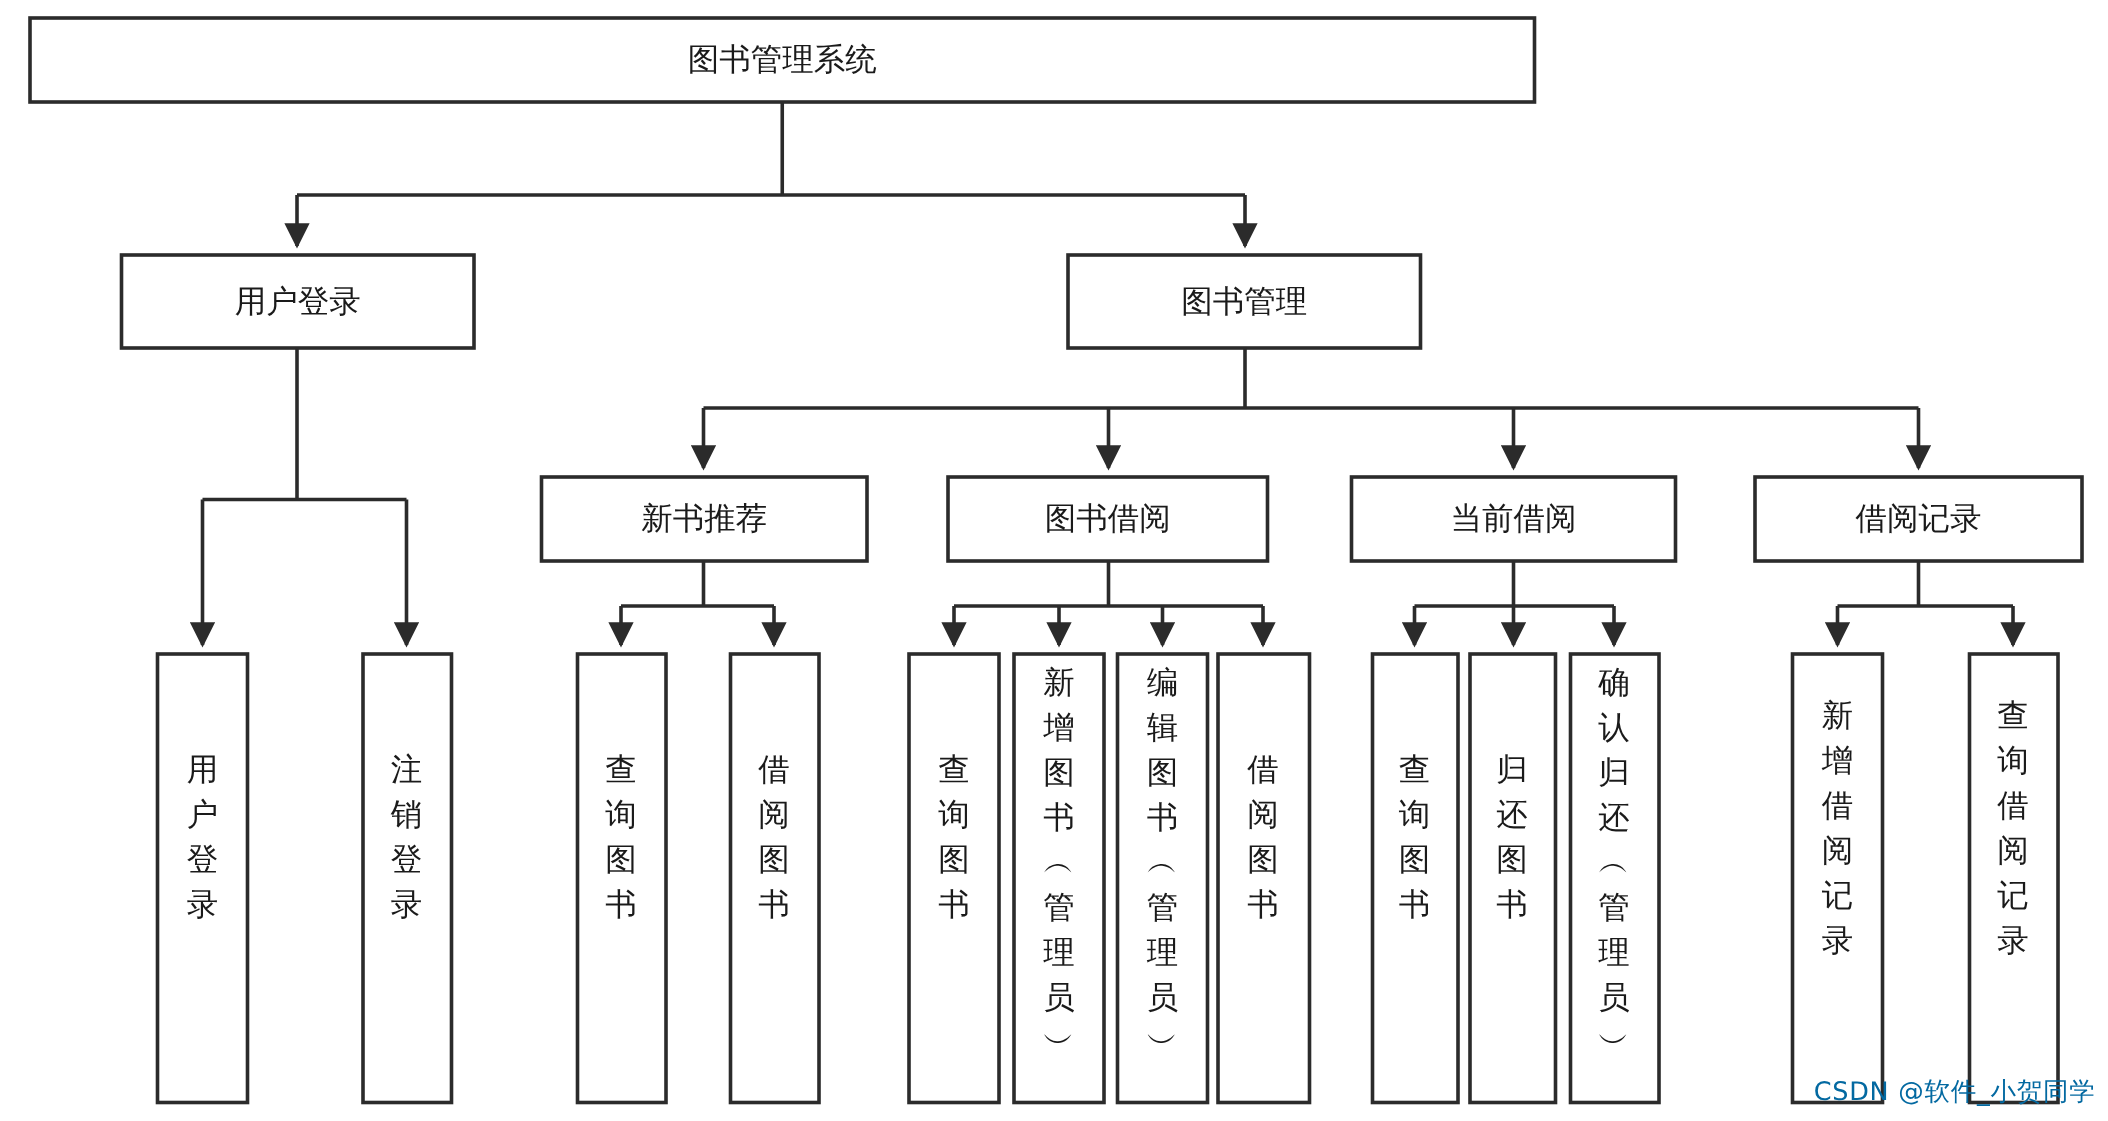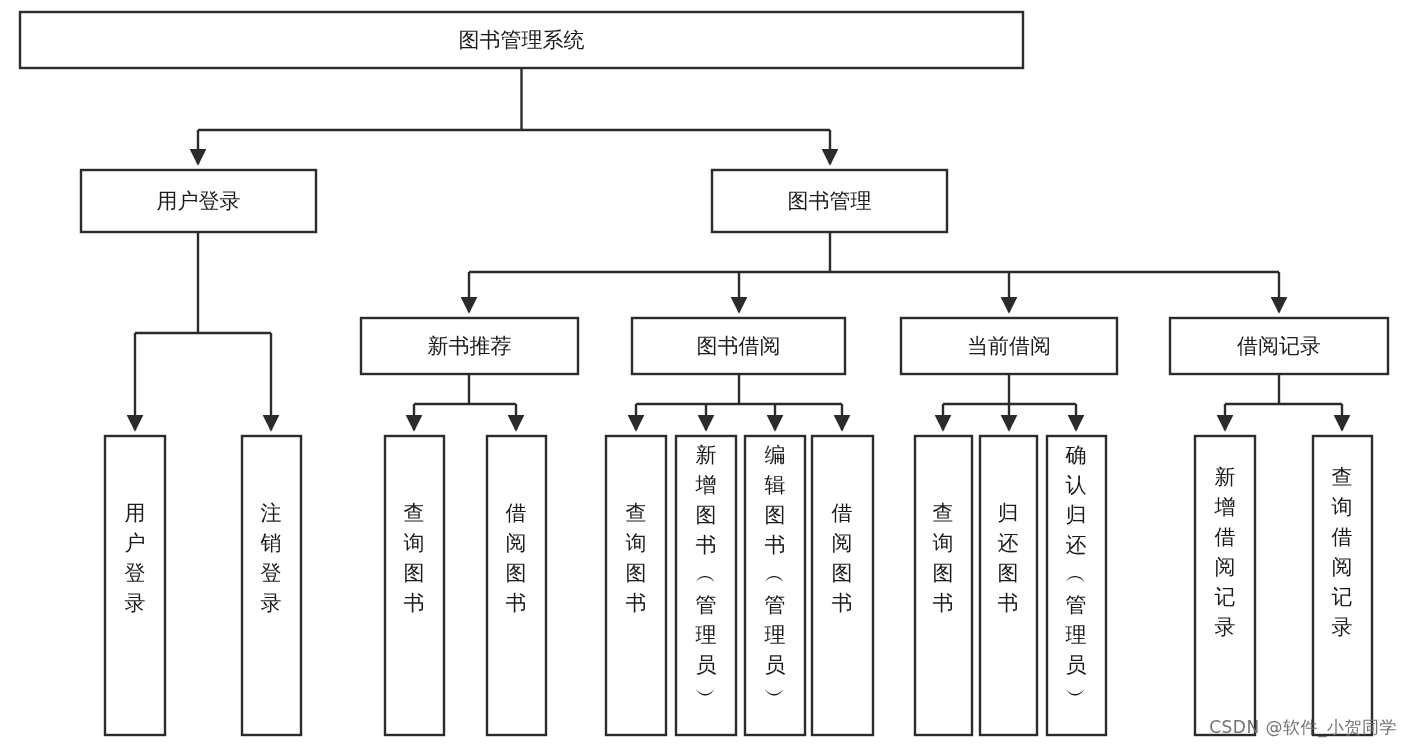--- a/index.html
+++ b/index.html
@@ -52,21 +52,21 @@
   }
   .arrow-head {
     fill: #2b2b2b;
   }
   .watermark {
     position: absolute;
     right: 8px;
     bottom: 8px;
     font-family: "DejaVu Sans", "Liberation Sans", sans-serif;
     font-size: 17px;
-    color: #737373;
+    color: #0369a1;
     letter-spacing: 0.5px;
     white-space: nowrap;
     user-select: none;
   }
 </style>
 </head>
 <body>
 
 <div id="diagram-root">
   <svg id="tree-svg" viewBox="0 0 1405 747" xmlns="http://www.w3.org/2000/svg">

